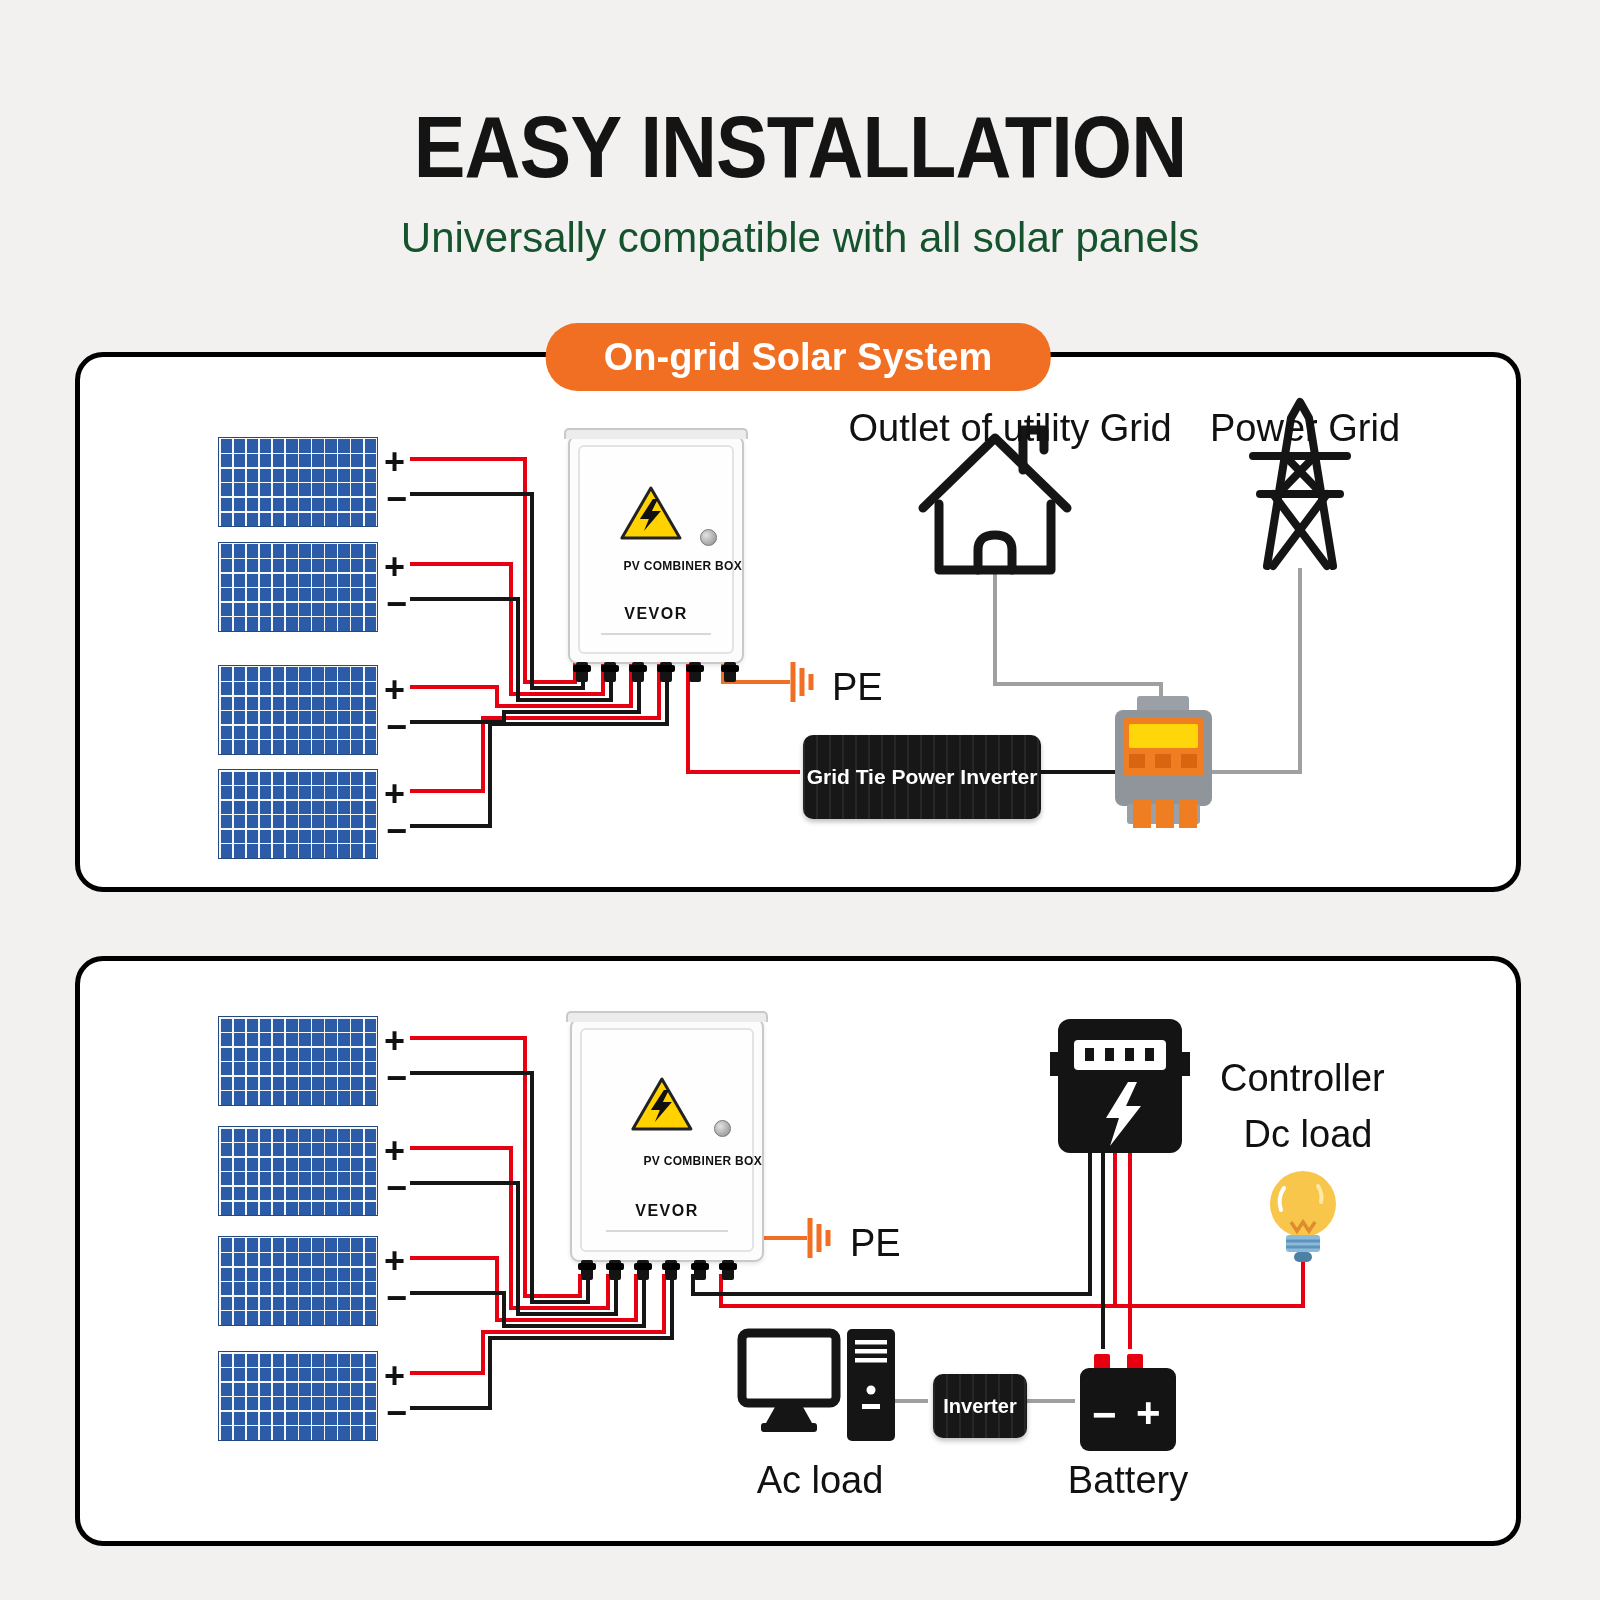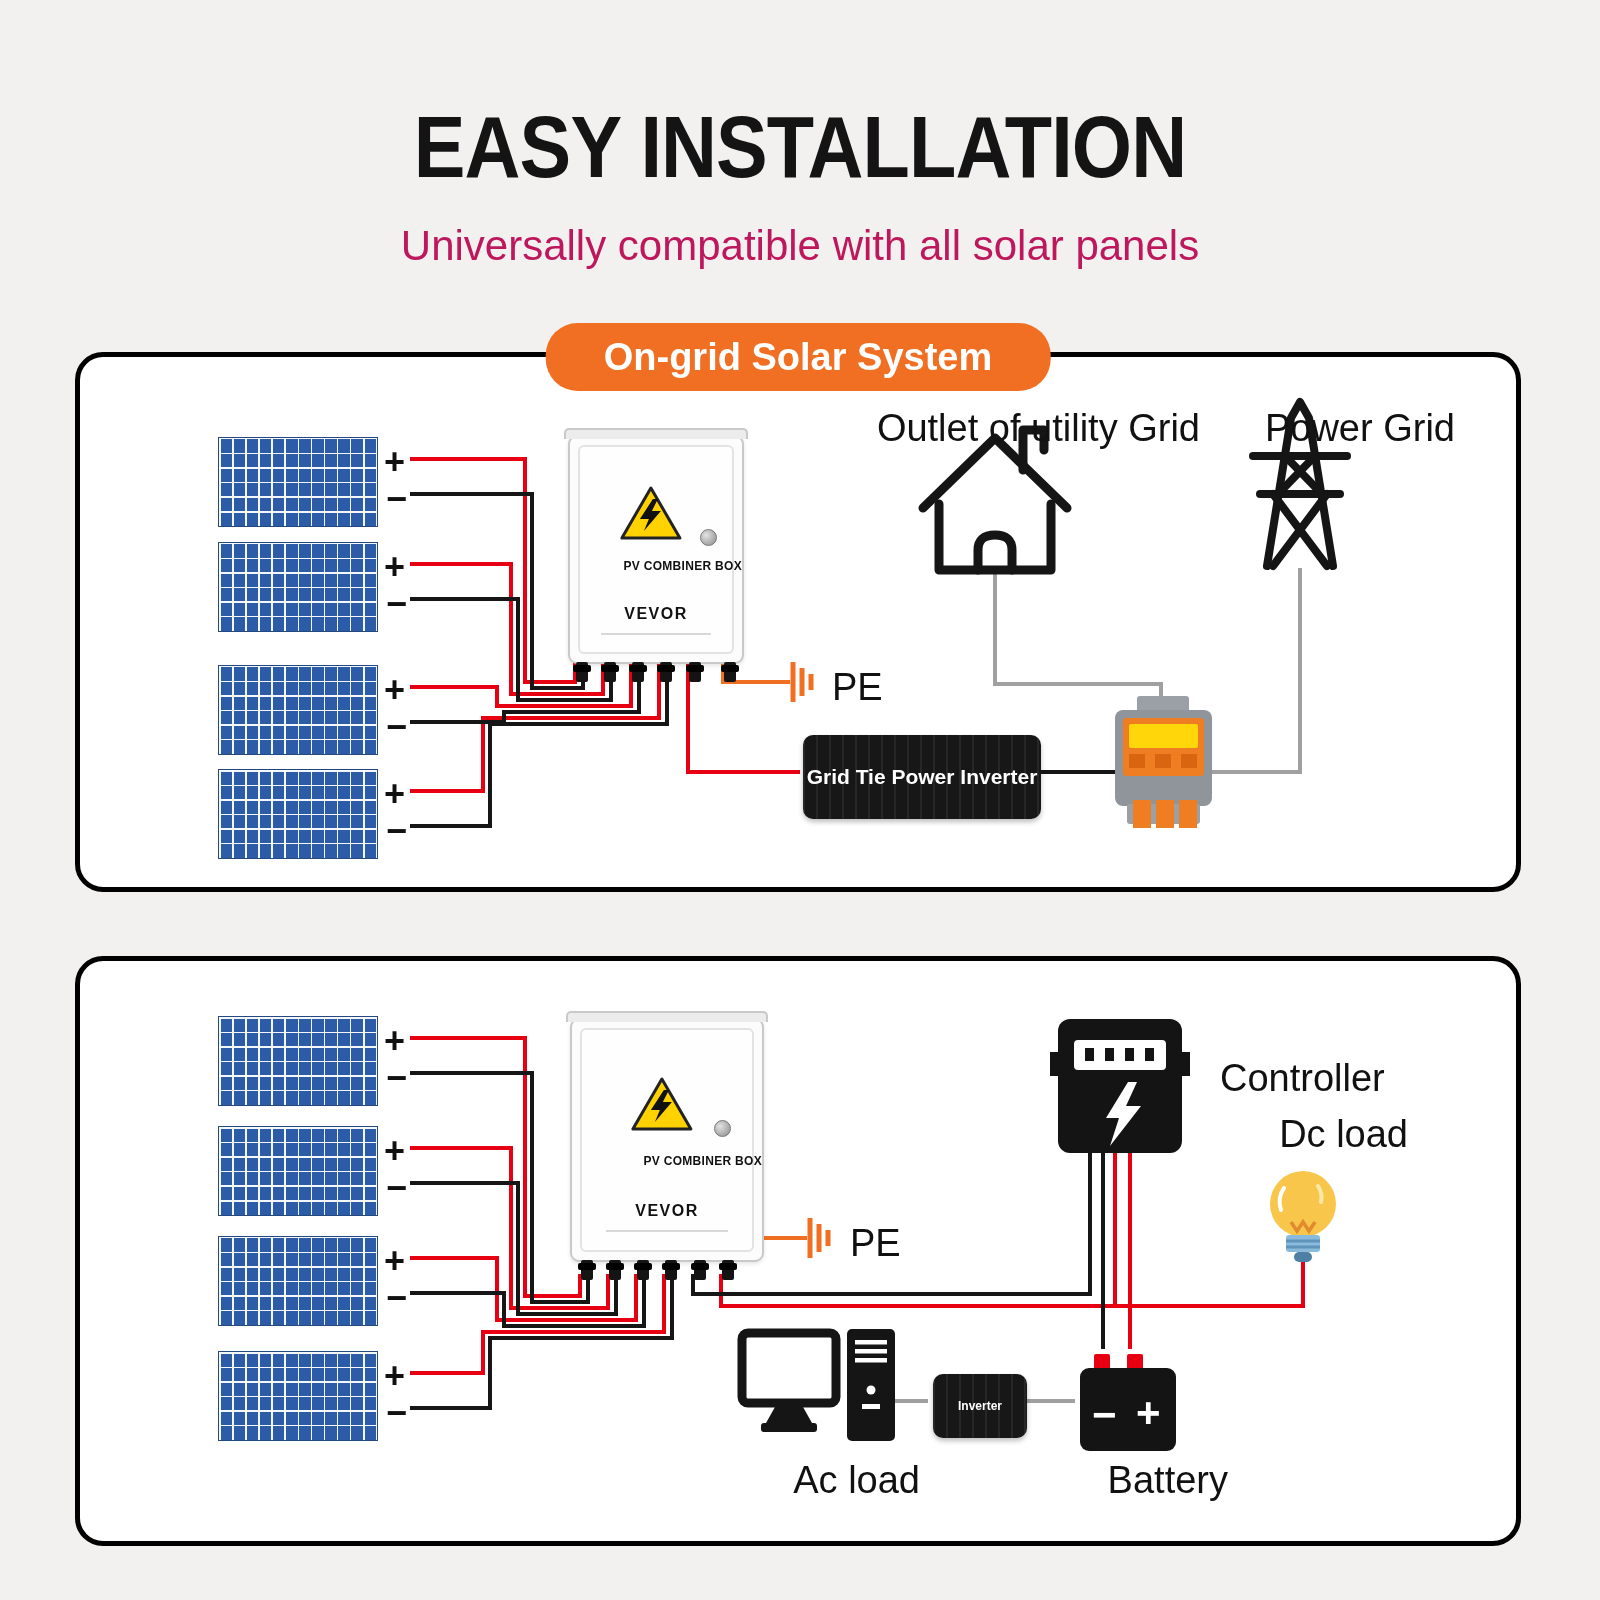--- a/index.html
+++ b/index.html
@@ -2,40 +2,40 @@
 <html><head>
 <meta charset="utf-8">
 <style>
   html,body{margin:0;padding:0;background:#f3f1f0;}
   .canvas{position:relative;width:1600px;height:1600px;background:#f3f1f0;overflow:hidden;
           font-family:"Liberation Sans",sans-serif;color:#141414;}
   
   .hero{position:absolute;top:96px;left:0;width:100%;text-align:center;}
   .hero h1{margin:0;font-size:88px;font-weight:800;letter-spacing:-1px;color:#141414;
            transform:scaleX(.88);transform-origin:center;}
-  .hero .subtitle{margin-top:24px;font-size:42px;color:#be185d;}
+  .hero .subtitle{margin-top:16px;font-size:42px;color:#14532d;}
   
   .board{position:absolute;left:75px;width:1446px;background:#ffffff;border:5px solid #000000;
          border-radius:28px;box-sizing:border-box;}
   #on-grid{top:352px;height:540px;}
   #off-grid{top:956px;height:590px;}
   .badge{position:absolute;top:-34px;left:50%;transform:translateX(-50%);background:#f06f22;
          color:#fff;font-size:38px;font-weight:700;line-height:1;padding:15px 58px;border-radius:32px;
          white-space:nowrap;z-index:5;}
   .layer{position:absolute;left:-5px;top:-5px;z-index:1;}
   
   .solar{position:absolute;width:158px;height:88px;background-color:#2c5ca8;border:1px solid #24497f;
          z-index:2;
          background-image:
            repeating-linear-gradient(to right, rgba(255,255,255,.95) 0 1.5px, transparent 1.5px 13.1px),
            repeating-linear-gradient(to bottom, rgba(255,255,255,.95) 0 1.5px, transparent 1.5px 14.6px);}
   .term{position:absolute;font-size:36px;font-weight:700;line-height:1;color:#111;z-index:2;}
   
   .label{position:absolute;font-size:38px;color:#111;z-index:3;white-space:nowrap;}
-  .label.center{text-align:right;}
+  .label.center{text-align:center;}
   
   .combiner{position:absolute;background:#fcfcfc;border:2px solid #c9c9c9;border-radius:9px;
             box-shadow:0 2px 4px rgba(0,0,0,.10);z-index:3;}
   .combiner .cap{position:absolute;top:-9px;left:-6px;right:-6px;height:9px;background:#ececec;
                  border:2px solid #c9c9c9;border-bottom:none;border-radius:5px 5px 0 0;}
   .combiner .door{position:absolute;inset:8px;border:2px solid #e3e3e3;border-radius:6px;background:#fefefe;}
   .combiner .warn{position:absolute;left:50%;transform:translateX(-58%);}
   .combiner .latch{position:absolute;width:15px;height:15px;border-radius:50%;
                    background:radial-gradient(circle at 35% 35%,#e2e2e2,#8a8a8a);border:1px solid #777;}
   .combiner .cb-title{position:absolute;width:100%;text-align:right;font-size:12px;font-weight:700;
@@ -45,21 +45,21 @@
   .combiner .fineline{position:absolute;left:18%;right:18%;height:2px;background:#d8d8d8;}
   .combiner .gland{position:absolute;bottom:-20px;width:12px;height:20px;background:#141414;border-radius:2px;}
   .combiner .gland::before{content:"";position:absolute;top:3px;left:-3px;width:18px;height:7px;
                            background:#000;border-radius:2px;}
   
   .inv{position:absolute;background:#171717;border-radius:10px;color:#fff;font-weight:700;
        display:flex;align-items:center;justify-content:center;text-align:center;z-index:3;
        background-image:repeating-linear-gradient(90deg, rgba(255,255,255,.07) 0 2px, transparent 2px 13px);
        box-shadow:0 3px 5px rgba(0,0,0,.25);}
   .inv.big{left:723px;top:378px;width:238px;height:84px;font-size:21px;}
-  .inv.small{left:853px;top:413px;width:94px;height:64px;font-size:12px;}
+  .inv.small{left:853px;top:413px;width:94px;height:64px;font-size:20px;}
   
   .battery{position:absolute;left:1000px;top:393px;width:96px;height:97px;z-index:3;}
   .battery .body{position:absolute;left:0;top:14px;width:96px;height:83px;background:#141414;border-radius:9px;}
   .battery .post{position:absolute;top:0;width:16px;height:18px;background:#e60012;border-radius:2px;}
   .battery .sign{position:absolute;color:#fff;font-size:42px;font-weight:800;line-height:1;}
 </style>
 </head>
 <body>
 
 <div class="canvas">

